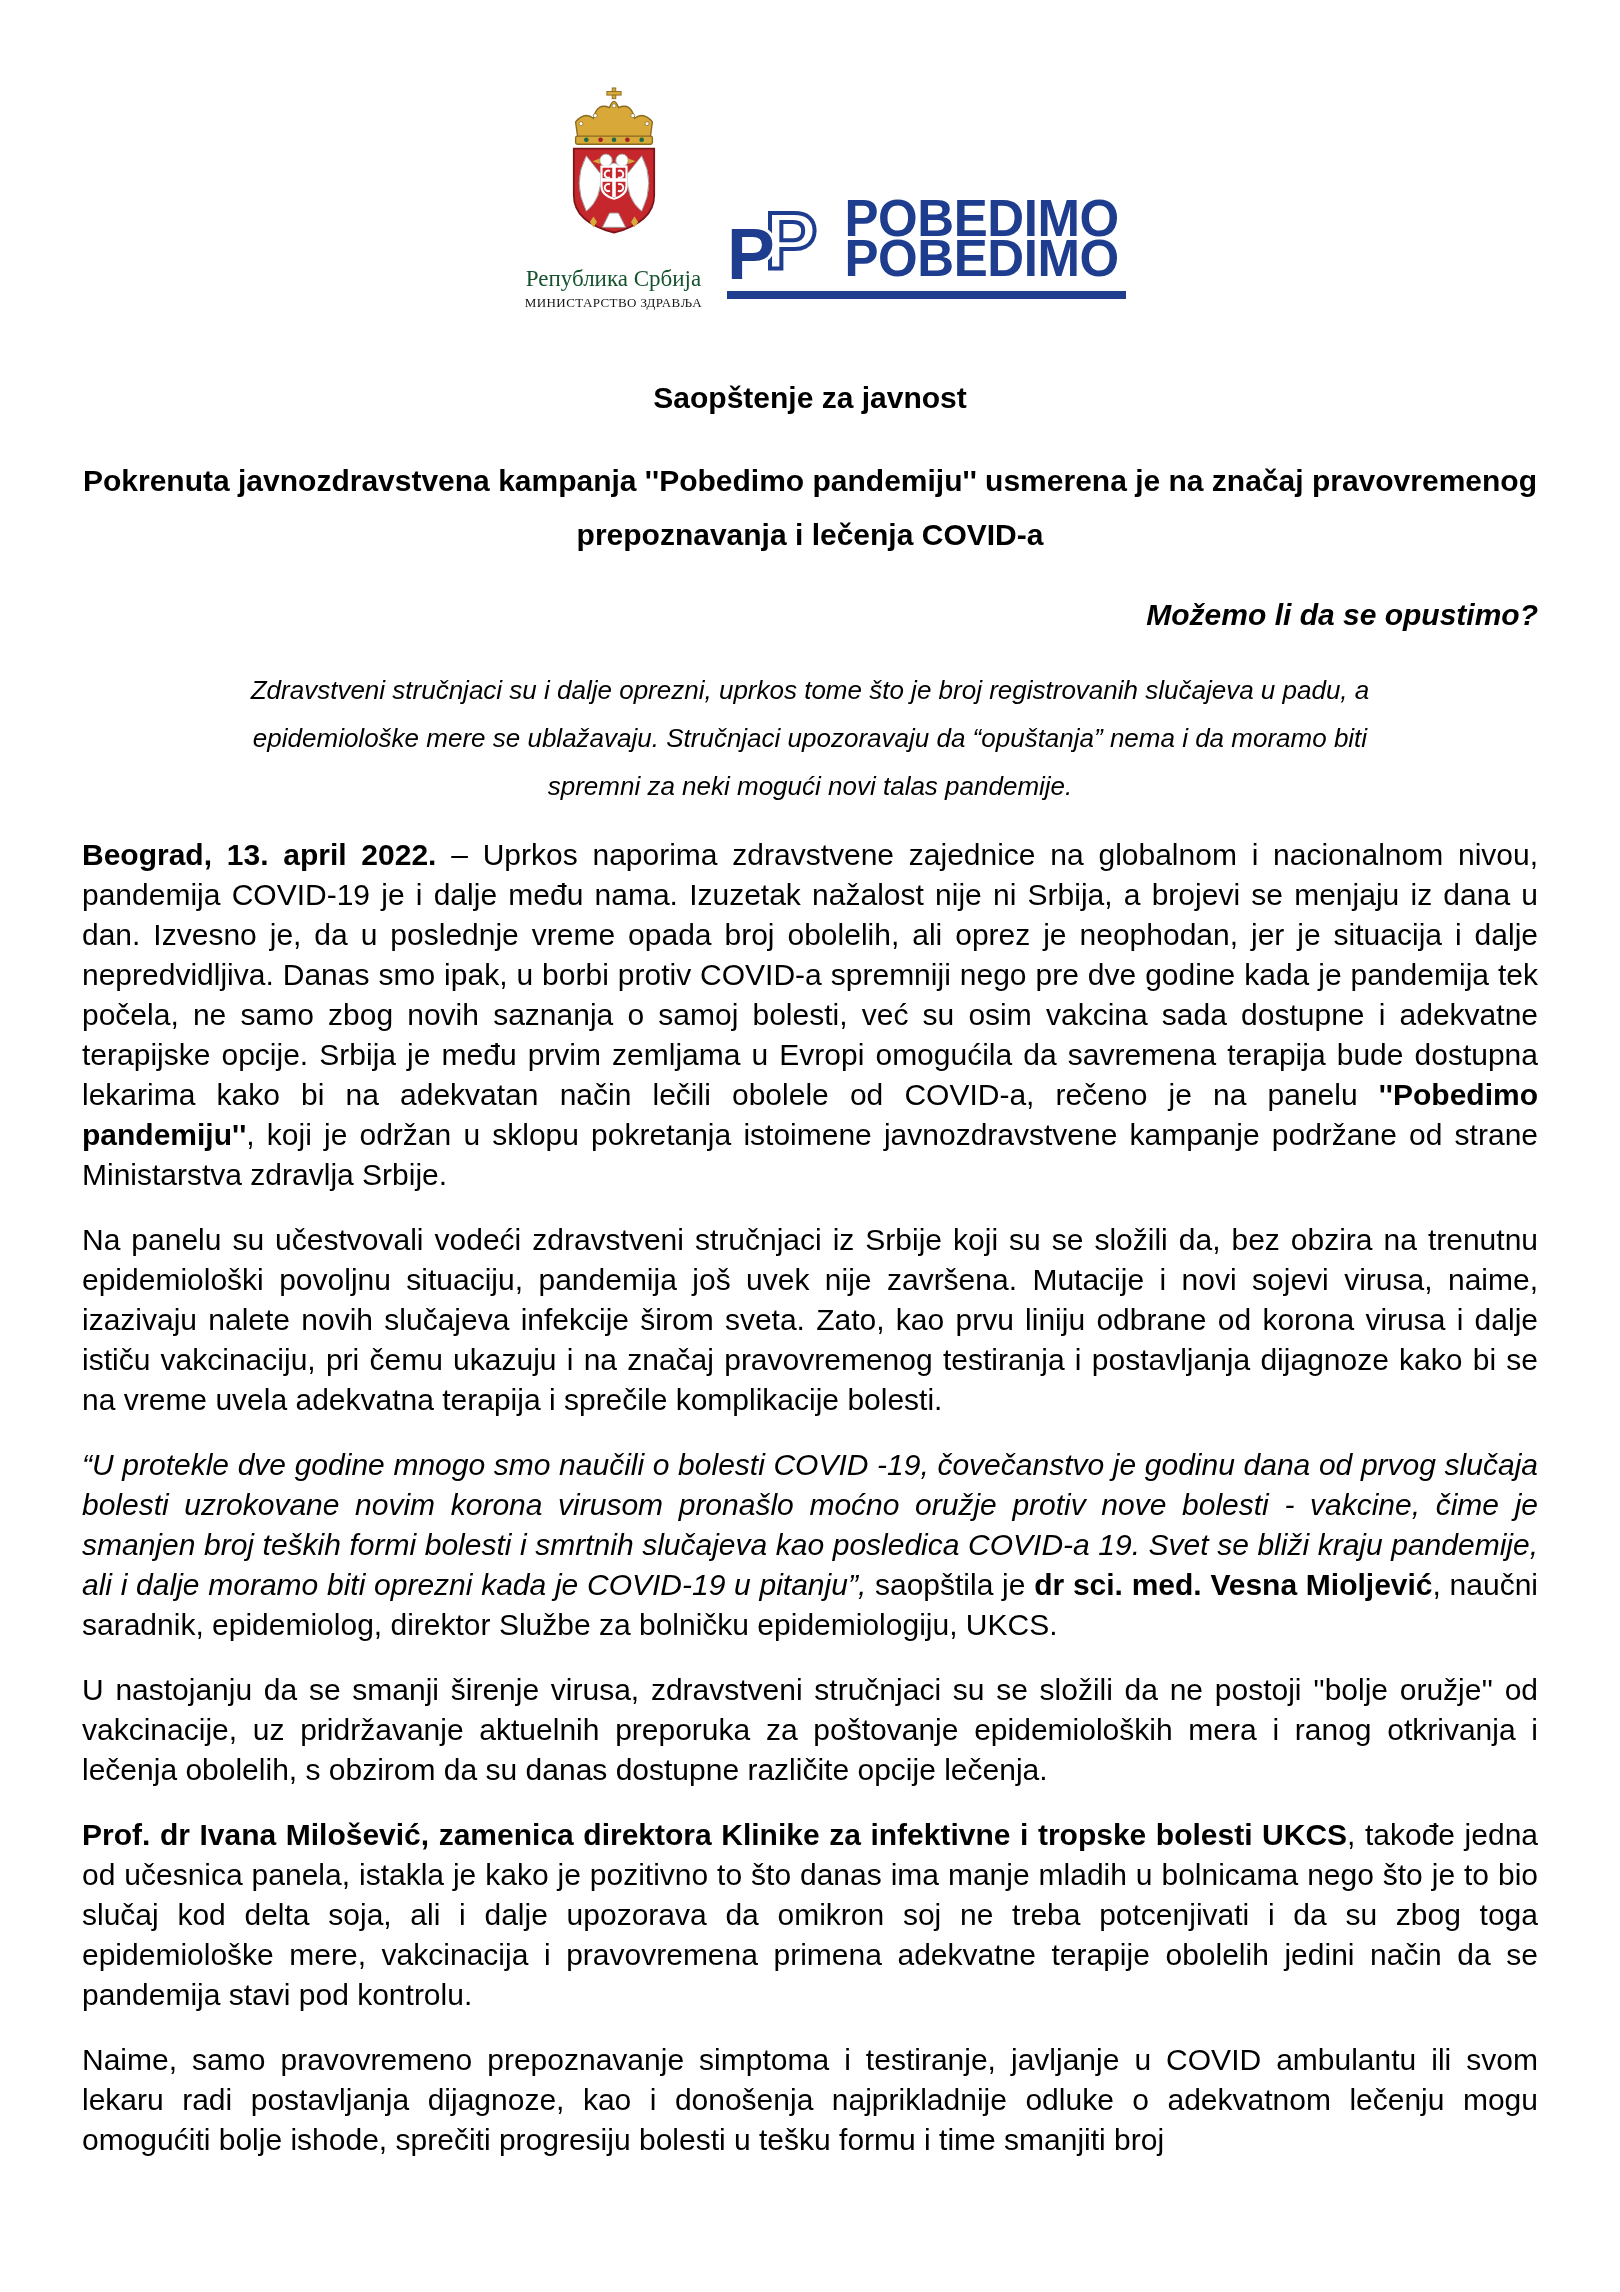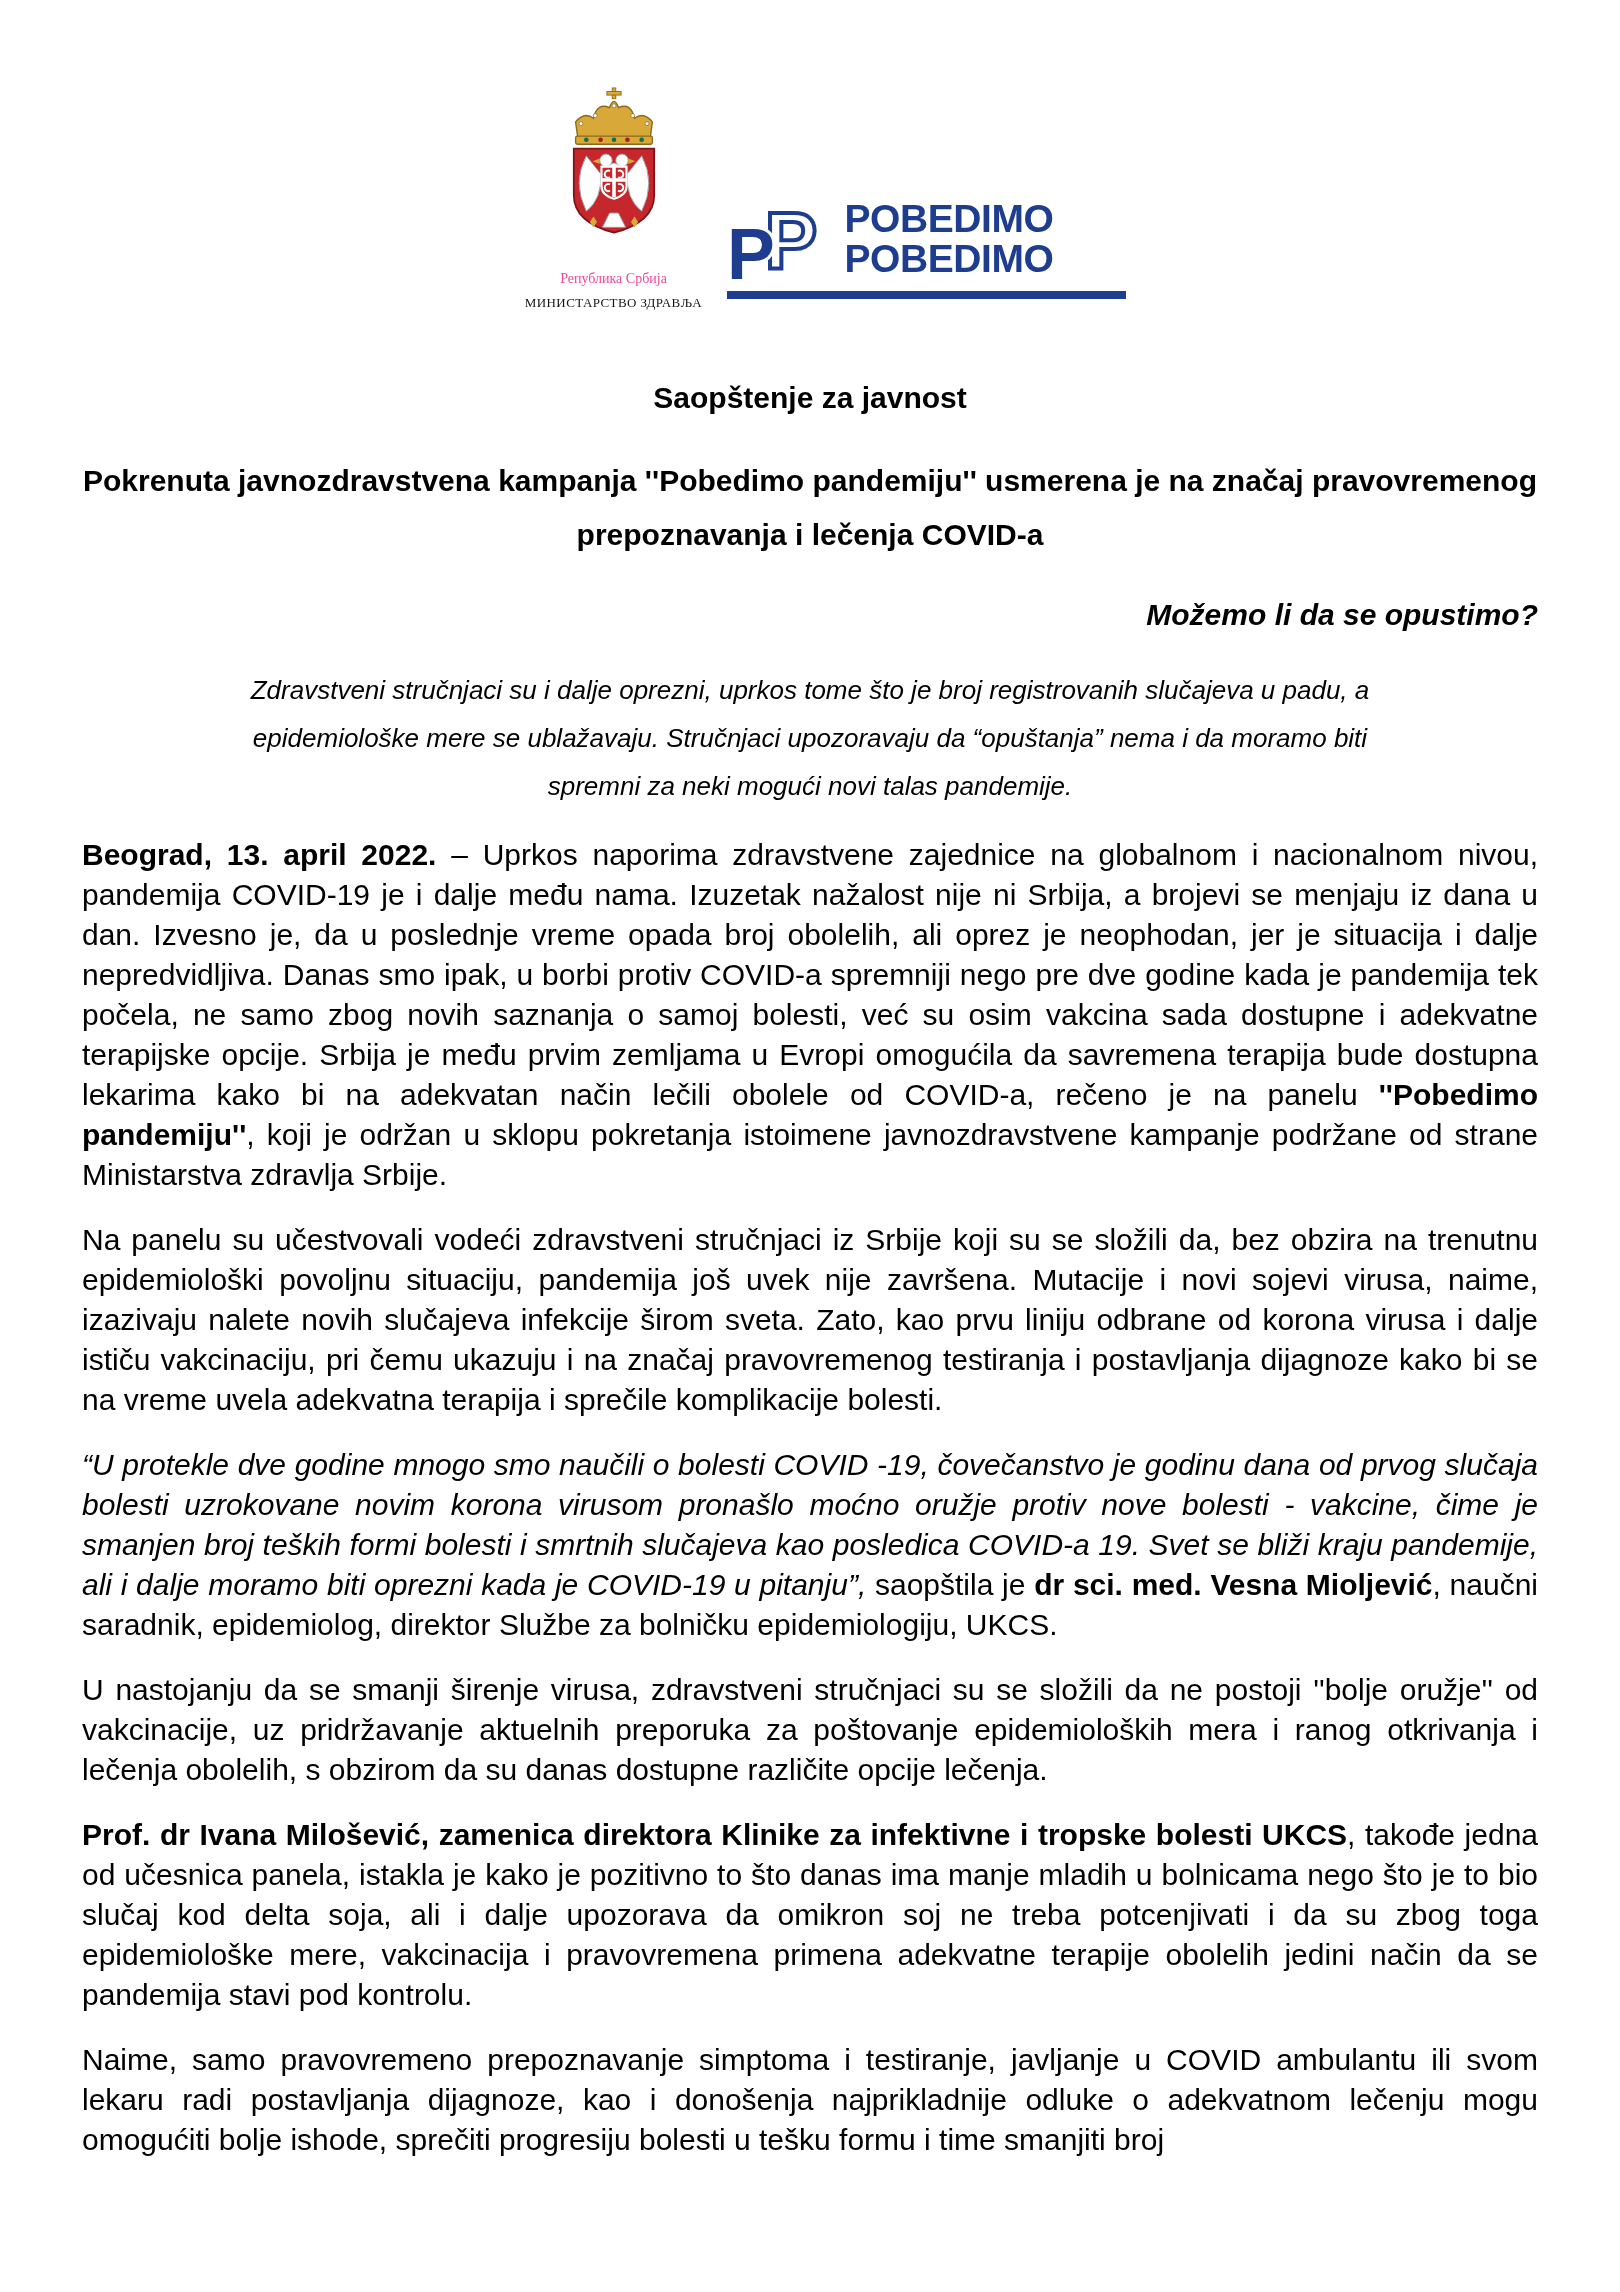--- a/index.html
+++ b/index.html
@@ -10,30 +10,30 @@
     overflow:hidden;
     font-family:"Liberation Sans","DejaVu Sans",sans-serif;
     color:#111;
   }
   
   .letterhead{position:relative;height:231px;padding-top:82px;}
   .coat-block{position:absolute;left:497px;top:86px;width:233px;text-align:center;}
   .coat-block svg{display:block;margin:0 auto;}
   .rep-line{
     font-family:"Liberation Serif","DejaVu Serif",serif;
-    font-size:14px;line-height:23px;color:#ec4899;margin-top:1.8px;
+    font-size:23px;line-height:23px;color:#14532d;margin-top:1.8px;
   }
   .min-line{
     font-family:"Liberation Serif","DejaVu Serif",serif;
     font-size:13px;line-height:25px;color:#151515;letter-spacing:0.4px;
   }
   .logo-block{position:absolute;left:727px;top:199px;width:399px;}
   .logo-row{display:flex;align-items:flex-end;}
   .logo-text{margin-left:5.4px;margin-bottom:1.8px;
-    font-weight:bold;font-size:39px;line-height:40px;
+    font-weight:bold;font-size:51px;line-height:40px;
     color:#1e3d8f;letter-spacing:-0.4px;text-align:right;}
   .logo-underline{height:7.2px;background:#1e3d8f;margin-top:10.7px;width:100%;}
   
   .doc{padding:0 82px;}
   .doc-title{
     margin:68px 0 0;text-align:center;
     font-size:30px;font-weight:bold;color:#000;
   }
   .doc-headline{
     margin:39px 0 0;text-align:center;

